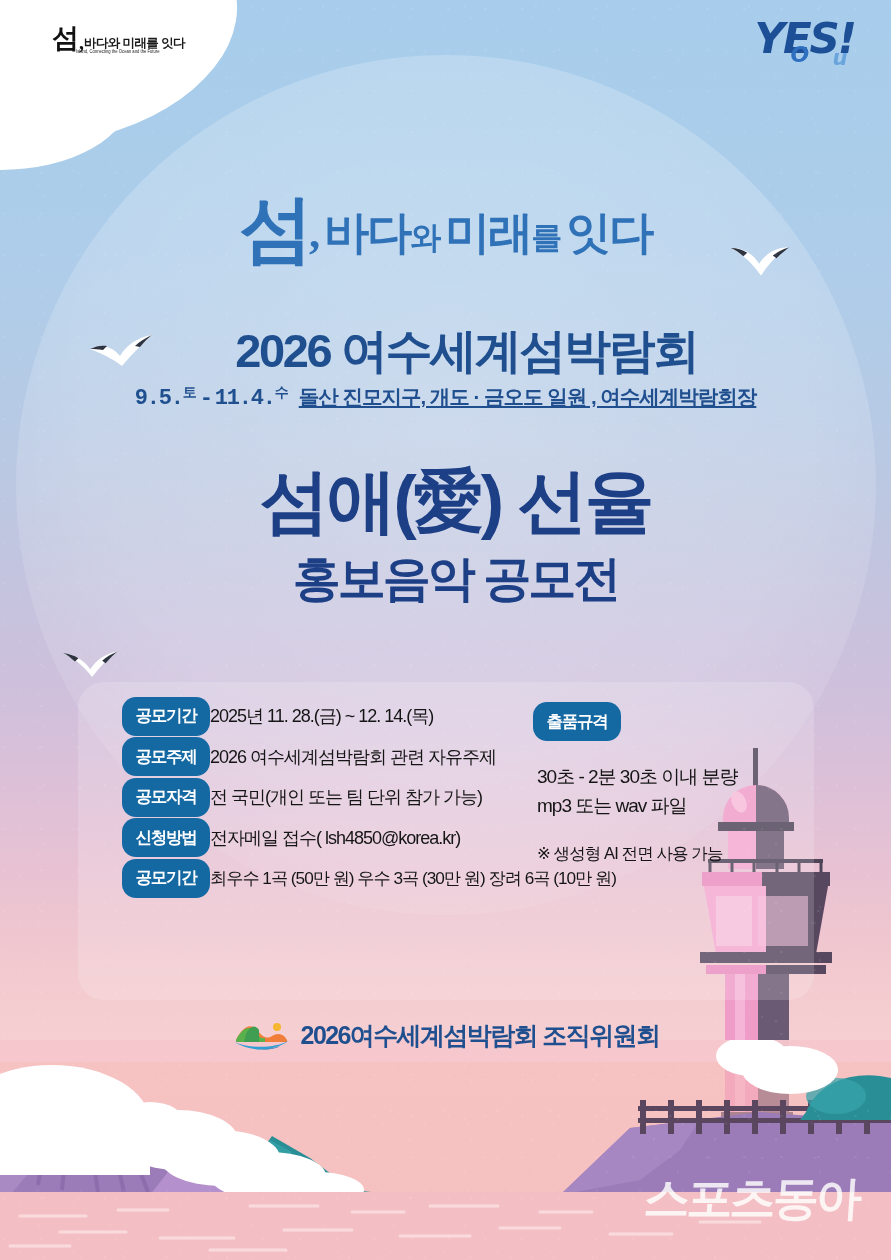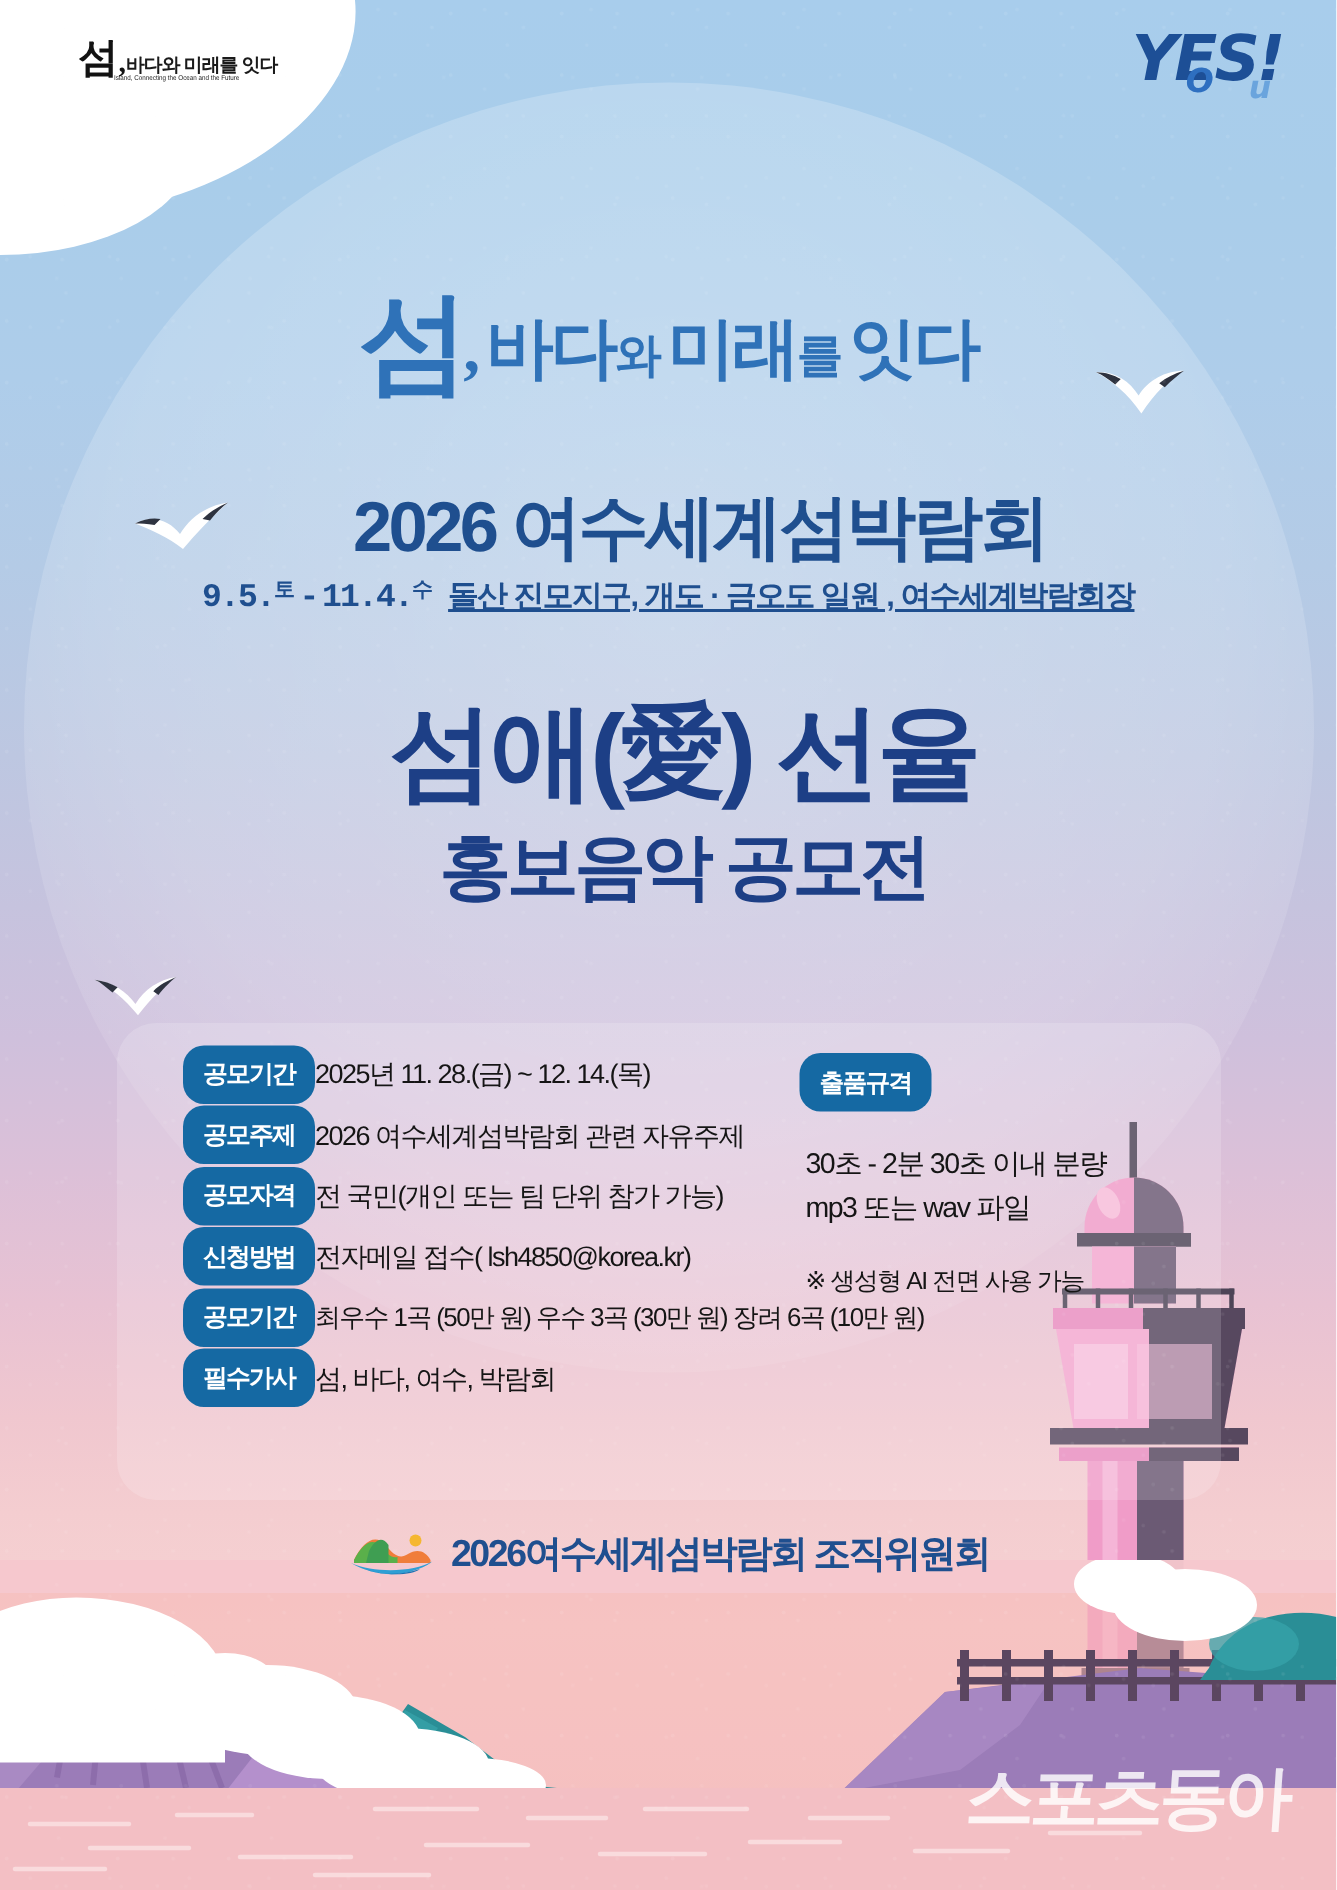--- a/index.html
+++ b/index.html
@@ -408,24 +408,20 @@
     <div class="inforow">
       <div class="pill">신청방법</div>
       <div class="inf-val">전자메일 접수( lsh4850@korea.kr)</div>
     </div>
 
     <div class="inforow">
       <div class="pill">공모기간</div>
       <div class="inf-val wide">최우수 1곡 (50만 원)  우수 3곡 (30만 원)   장려 6곡 (10만 원)</div>
     </div>
 
-    <div class="inforow">
-      <div class="pill">필수가사</div>
-      <div class="inf-val">섬, 바다, 여수, 박람회</div>
-    </div>
   </div>
 
   <div class="abs" id="info-right">
     <div class="pill" style="width:88px;">출품규격</div>
     <div id="spec-lines">
       <div>30초 - 2분 30초 이내 분량</div>
       <div>mp3 또는 wav 파일</div>
     </div>
     <div id="spec-note">※ 생성형 AI 전면 사용 가능</div>
   </div>

